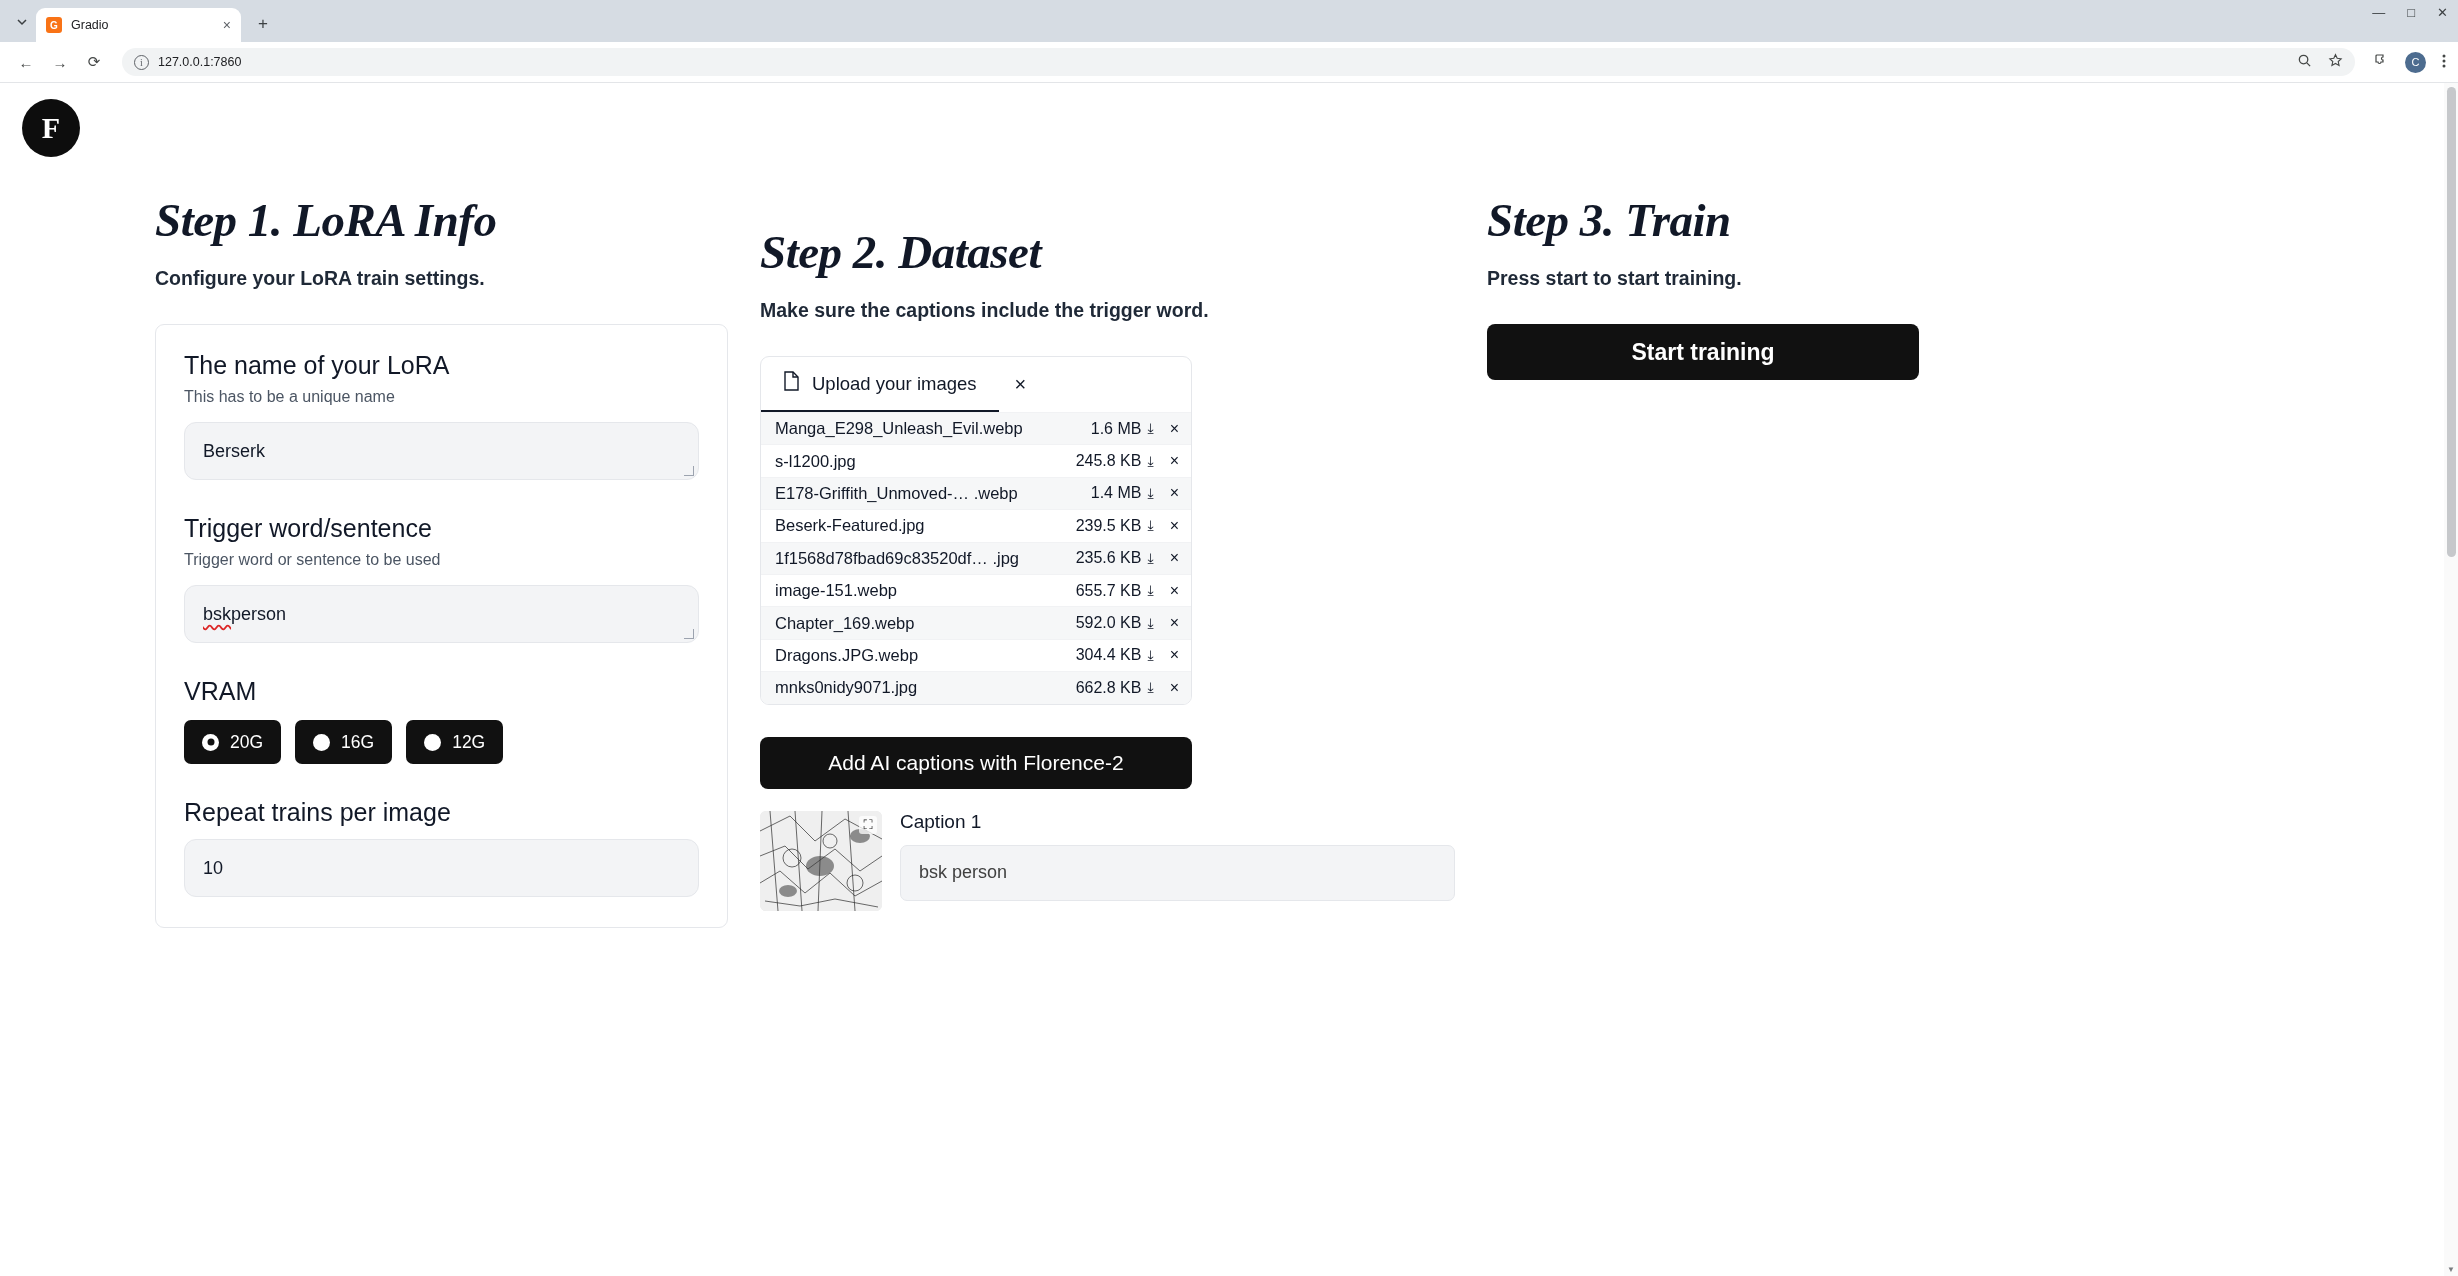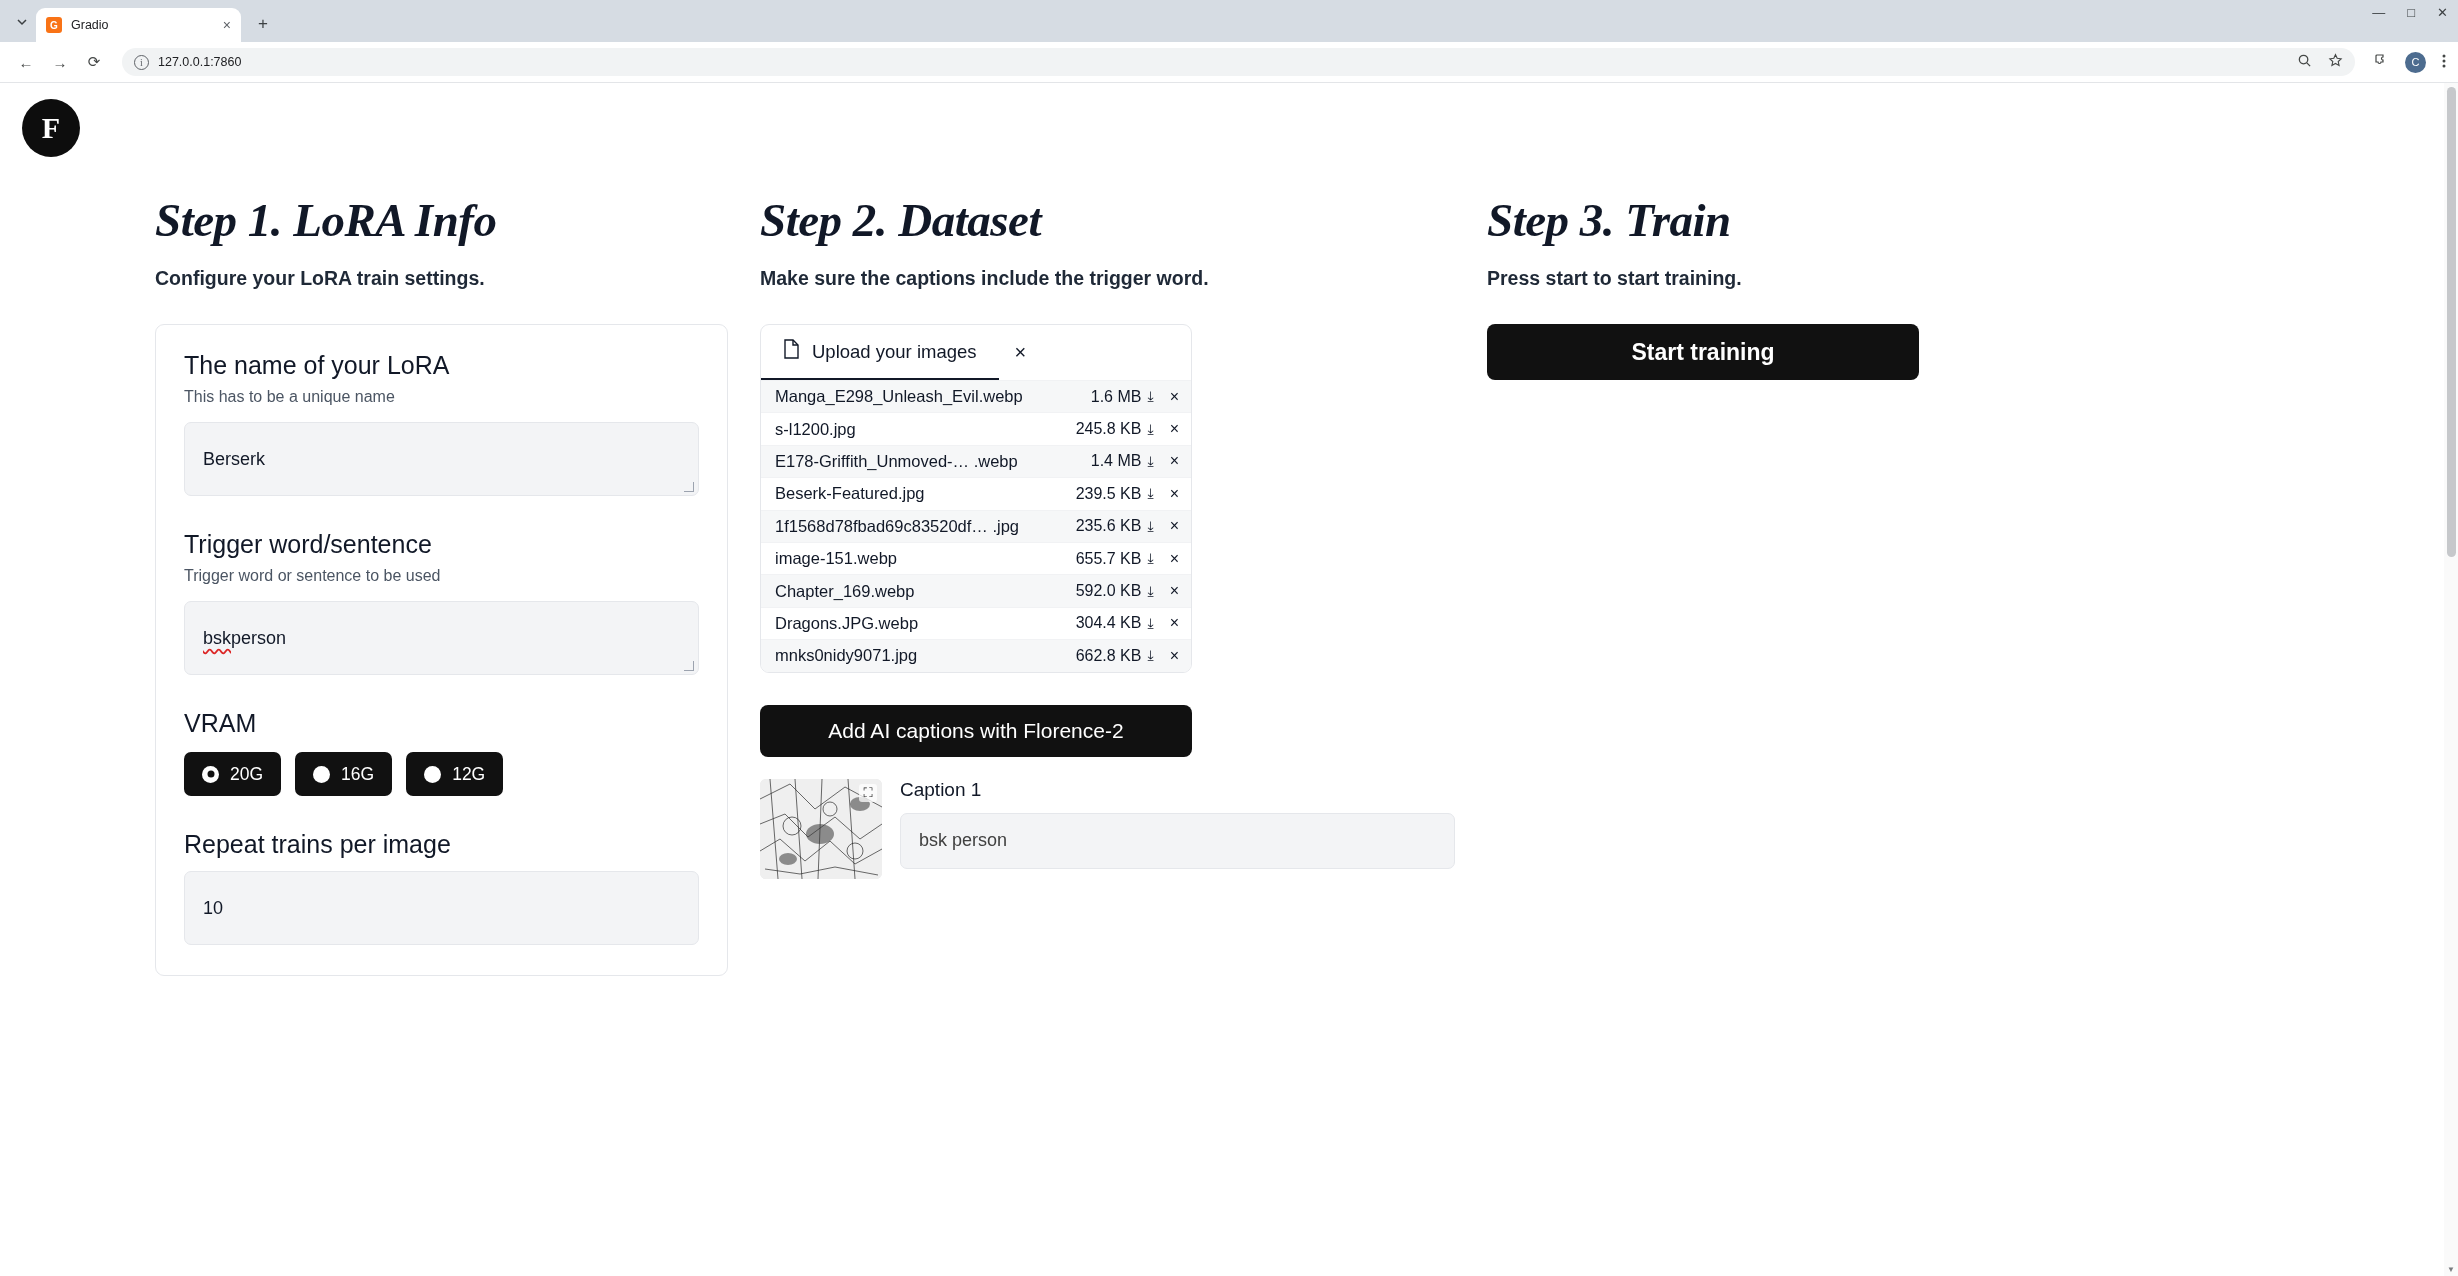--- a/index.html
+++ b/index.html
@@ -59,35 +59,35 @@
 
   .logo {
     position: absolute; left: 22px; top: 16px; width: 58px; height: 58px; border-radius: 50%;
     background: #0d0d0d; color: #ffffff; display: flex; align-items: center; justify-content: center;
     font-family: "Liberation Serif", serif; font-size: 30px; font-weight: bold;
   }
 
   .columns { position: absolute; left: 0; top: 110px; right: 0; display: flex; }
   .col { padding: 0 32px; }
   .col1 { width: 760px; padding-left: 155px; }
-  .col2 { width: 727px; padding-left: 0px; }
+  .col2 { width: 727px; padding-left: 0px; margin-top: 32px; }
   .col3 { width: 760px; padding-left: 0px; }
 
   h1.step {
     font-family: "Liberation Serif", serif; font-weight: bold; font-style: italic;
     font-size: 47px; color: #111827; letter-spacing: -0.5px; margin-bottom: 20px;
   }
   p.step-sub { font-size: 19.5px; color: #1f2937; margin-bottom: 34px; font-weight: bold; }
 
   
   .card { border: 1px solid #e5e7eb; border-radius: 9px; padding: 26px 28px 30px 28px; background: #fff; }
   .field-label { font-size: 25px; color: #111827; font-weight: 400; margin-bottom: 8px; }
   .field-hint { font-size: 16px; color: #4b5563; margin-bottom: 16px; }
   .textbox {
-    background: #f3f4f6; border: 1px solid #e5e7eb; border-radius: 7px; height: 74px;
+    background: #f3f4f6; border: 1px solid #e5e7eb; border-radius: 12px; height: 58px;
     display: flex; align-items: center; padding: 0 18px; font-size: 18px; color: #111827;
     position: relative;
   }
   .textbox .resize-grip {
     position: absolute; right: 4px; bottom: 3px; width: 10px; height: 10px;
     border-right: 1.5px solid #9ca3af; border-bottom: 1.5px solid #9ca3af;
   }
   .spell { text-decoration: underline; text-decoration-style: wavy; text-decoration-color: #dc2626; text-underline-offset: 5px; }
   .group-gap { margin-top: 34px; }
 

